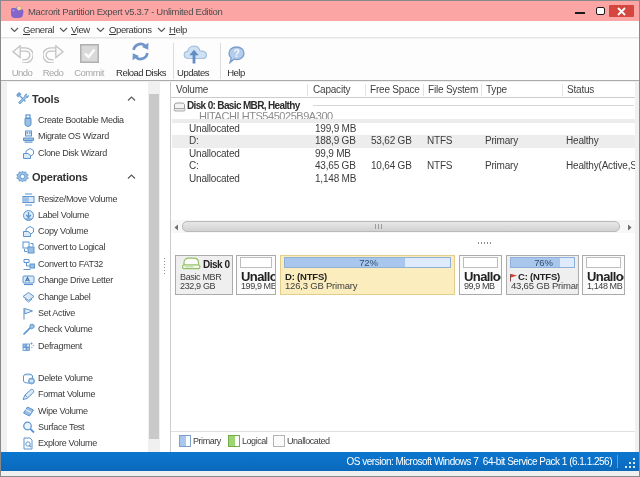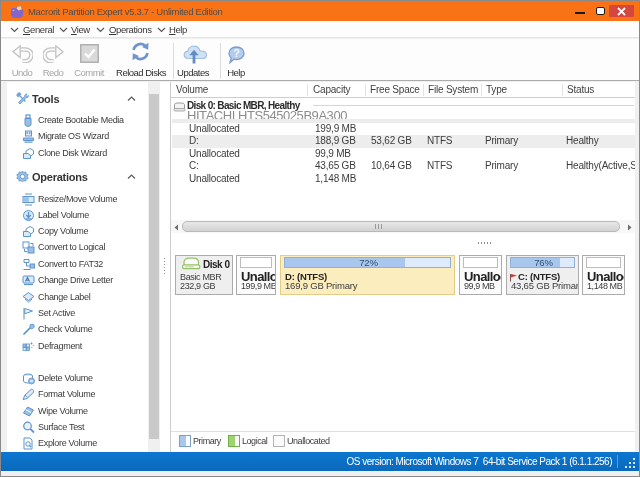--- a/index.html
+++ b/index.html
@@ -1,21 +1,21 @@
 <!DOCTYPE html>
 <html><head>
 <meta charset="utf-8">
 <style>
 * { margin:0; padding:0; box-sizing:border-box; }
 html,body { width:640px; height:477px; }
 body { font-family:"Liberation Sans",sans-serif; font-size:10px; letter-spacing:-0.2px; color:#3c3c3c; position:relative; background:#f0f0f0; overflow:hidden; }
 .abs { position:absolute; }
 .win { position:absolute; left:0; top:0; width:640px; height:477px; border:1px solid #898989; background:#f0f0f0; }
 
-.titlebar { position:absolute; left:1px; top:1px; width:638px; height:20px; background:#f97316; }
+.titlebar { position:absolute; left:1px; top:1px; width:638px; height:20px; background:#fca5a5; }
 .title-text { position:absolute; left:27px; top:5px; font-size:9.5px; letter-spacing:-0.3px; color:#4d4d4d; }
 .btn-close { position:absolute; left:608px; top:4px; width:25px; height:12px; background:#d5463e; border-radius:1px; }
 
 .menubar { position:absolute; left:1px; top:21px; width:638px; height:17px; background:#fdfdfd; border-bottom:1px solid #e6e6e6; }
 .menuitem { position:absolute; top:3px; font-size:9.5px; letter-spacing:-0.4px; color:#383838; }
 .menuitem u { text-decoration:underline; }
 
 .toolbar { position:absolute; left:1px; top:39px; width:638px; height:42px; background:#fdfdfd; border-bottom:1px solid #ababab; }
 .tool-label { position:absolute; top:28px; font-size:9.5px; letter-spacing:-0.5px; color:#2e2e2e; text-align:center; white-space:nowrap; }
 .tool-label.dis { color:#a6a6a6; }
@@ -331,21 +331,21 @@
   <div class="colsep" style="left:252px"></div>
   <div class="colsep" style="left:310px"></div>
   <div class="colsep" style="left:391px"></div>
 
   <svg class="abs" style="left:2px;top:20px" width="13" height="10" viewBox="0 0 13 10">
     <path d="M1.5 3 C1.5 1.8 2.5 1 4 1 L9 1 C10.5 1 11.5 1.8 11.5 3 L11.5 7 L1.5 7 Z" fill="#f4f4f4" stroke="#9a9a9a" stroke-width="1"></path>
     <rect x="1" y="6.5" width="11" height="2.5" rx="1" fill="#e8e8e8" stroke="#9a9a9a" stroke-width="0.8"></rect>
   </svg>
   <div class="abs" style="left:16px;top:18px;height:12px;line-height:12px;font-weight:bold;letter-spacing:-0.65px;color:#2b2b2b">Disk 0: Basic MBR, Healthy</div>
   <div class="abs" style="left:142px;top:23px;width:321px;height:1px;background:#d6d6d6"></div>
-  <div class="abs" style="left:16px;top:28.5px;height:10px;line-height:10px;font-size:13px;letter-spacing:-0.45px;color:#8c8c8c">HITACHI HTS545025B9A300</div>
+  <div class="abs" style="left:28px;top:28.5px;height:10px;line-height:10px;font-size:11px;letter-spacing:-0.45px;color:#8c8c8c">HITACHI HTS545025B9A300</div>
   <div class="abs" style="left:1px;top:37px;width:464px;height:4px;background:#ececec"></div>
 
   <div class="trow" style="top:40.5px">
     <div class="td" style="left:17px">Unallocated</div>
     <div class="td" style="left:143px">199,9 MB</div>
   </div>
   <div class="trow" style="top:53px;background:#ededed">
     <div class="td" style="left:17px">D:</div>
     <div class="td" style="left:143px">188,9 GB</div>
     <div class="td" style="left:199px">53,62 GB</div>
@@ -399,21 +399,21 @@
     <div class="dbar" style="width:32px"></div>
     <div class="dl1">Unalloc...</div>
     <div class="dl2">199,9 MB</div>
   </div>
   <div class="dblock" style="left:109px;width:175px;background:#fcedbe;border-color:#e3cd8a">
     <div class="dbar" style="width:167px;border-color:#8fb0d8;background:#ddebfc">
       <div class="abs" style="left:0;top:0;width:120px;height:9px;background:#a9c7ed"></div>
       <div class="abs" style="left:0;top:0;width:167px;height:9px;text-align:center;line-height:10px;font-size:9.5px;color:#2f4e71">72%</div>
     </div>
     <div class="dl1">D: (NTFS)</div>
-    <div class="dl2">169,9 GB Primary</div>
+    <div class="dl2">126,3 GB Primary</div>
   </div>
   <div class="dblock un" style="left:288px;width:43px">
     <div class="dbar" style="width:35px"></div>
     <div class="dl1">Unalloc...</div>
     <div class="dl2">99,9 MB</div>
   </div>
   <div class="dblock" style="left:335px;width:73px;background:#efefef">
     <div class="dbar" style="width:65px;border-color:#8fb0d8;background:#ddebfc">
       <div class="abs" style="left:0;top:0;width:49px;height:9px;background:#a9c7ed"></div>
       <div class="abs" style="left:0;top:0;width:65px;height:9px;text-align:center;line-height:10px;font-size:9.5px;color:#2f4e71">76%</div>

